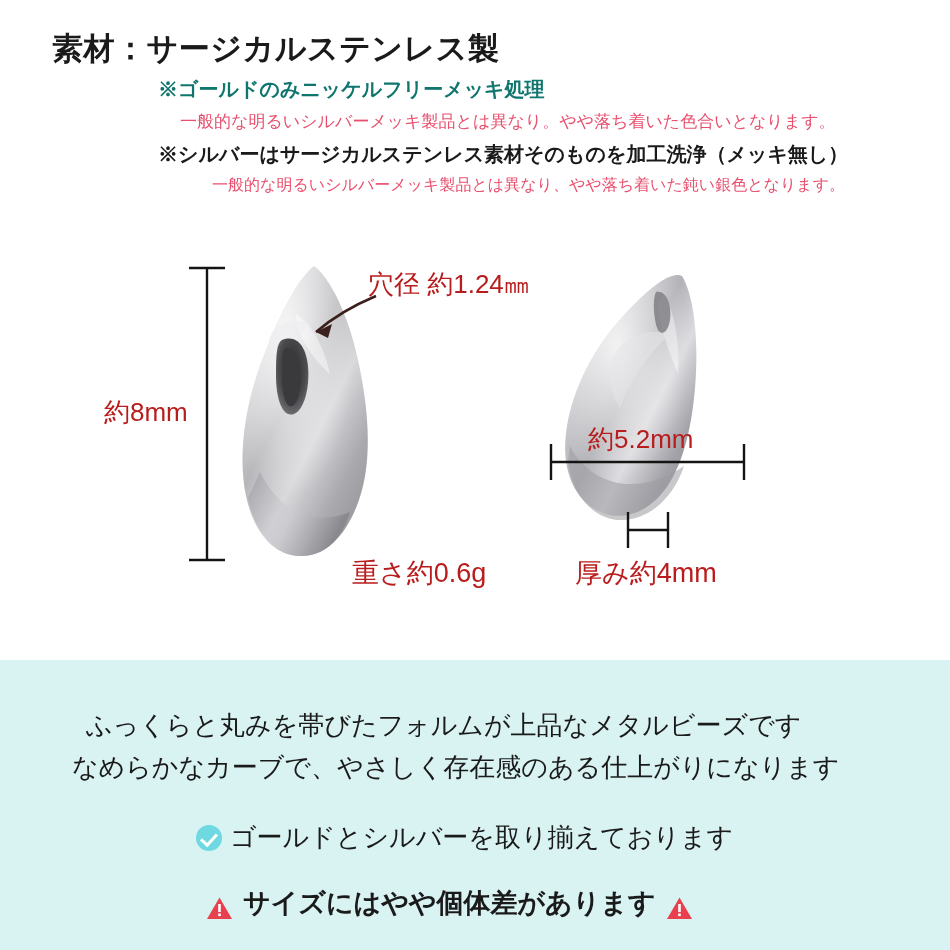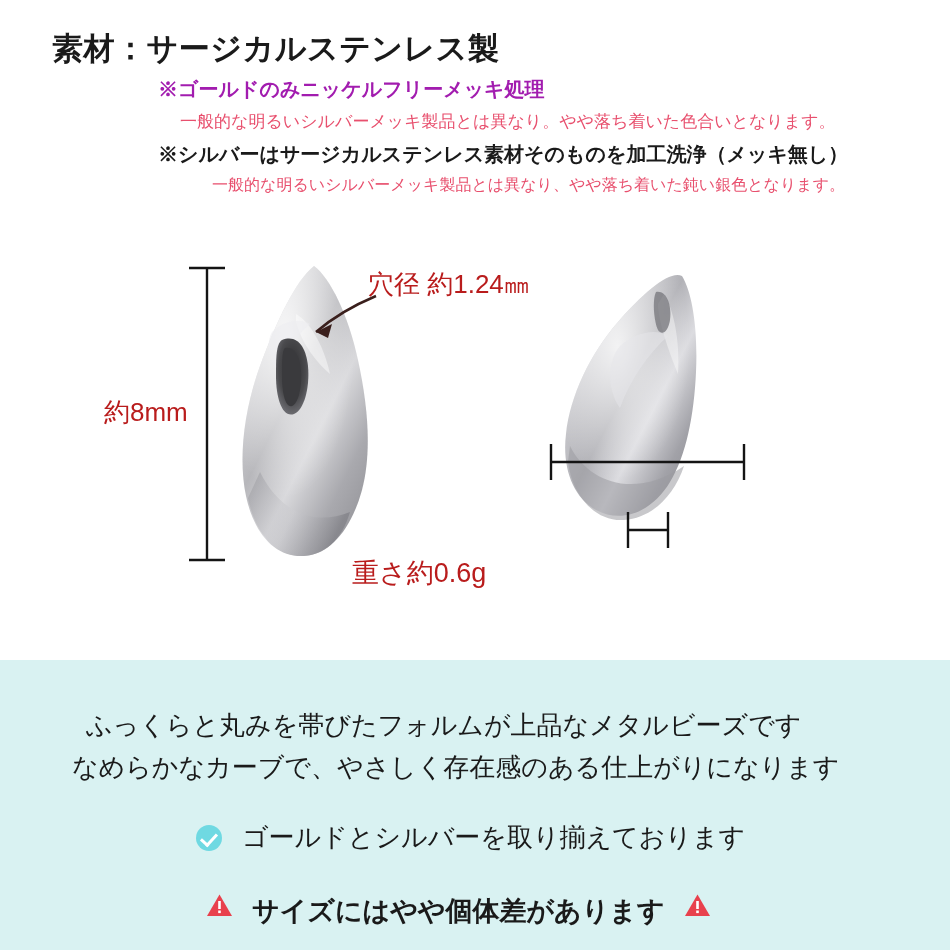--- a/index.html
+++ b/index.html
@@ -42,21 +42,21 @@
   }
   .spec-line {
     position: absolute;
     white-space: nowrap;
   }
   .spec-note-1 {
     left: 158px;
     top: 76px;
     font-size: 20px;
     font-weight: bold;
-    color: #a21caf;
+    color: #0f766e;
     letter-spacing: 0px;
   }
   .spec-sub-1 {
     left: 180px;
     top: 110px;
     font-size: 17px;
     color: #e8506e;
     letter-spacing: 0px;
   }
   .spec-note-2 {
@@ -156,31 +156,30 @@
     left: 72px;
     top: 90px;
     font-size: 26px;
   }
   .desc-3 {
     left: 196px;
     top: 160px;
     font-size: 26px;
     display: flex;
     align-items: center;
-    gap: 20px;
+    gap: 8px;
   }
   .desc-4 {
     left: 206px;
     top: 225px;
     font-size: 27px;
     font-weight: bold;
     display: flex;
-    align-items: flex-start;
-    gap: 19px;
-    margin-top: 8px;
+    align-items: flex-end;
+    gap: 10px;
   }
   .check-icon {
     display: inline-block;
     width: 26px;
     height: 26px;
     border-radius: 50%;
     background: #6fd9e2;
     position: relative;
     flex: 0 0 auto;
   }
@@ -304,20 +303,22 @@
       <line x1="744" y1="214" x2="744" y2="250" stroke="#141414" stroke-width="2.4"></line>
 
       <line x1="628" y1="300" x2="668" y2="300" stroke="#141414" stroke-width="2.4"></line>
       <line x1="628" y1="282" x2="628" y2="318" stroke="#141414" stroke-width="2.4"></line>
       <line x1="668" y1="282" x2="668" y2="318" stroke="#141414" stroke-width="2.4"></line>
     </svg>
 
     <div class="label lbl-height">約8mm</div>
     <div class="label lbl-hole">穴径 約1.24㎜</div>
     <div class="label lbl-weight">重さ約0.6g</div>
+    <div class="label lbl-width">約5.2mm</div>
+    <div class="label lbl-thick">厚み約4mm</div>
   </div>
 
   <div class="desc-panel">
     <div class="desc-line desc-1">ふっくらと丸みを帯びたフォルムが上品なメタルビーズです</div>
     <div class="desc-line desc-2">なめらかなカーブで、やさしく存在感のある仕上がりになります</div>
 
     <div class="desc-line desc-3">
       <span class="check-icon"></span>
       <span>ゴールドとシルバーを取り揃えております</span>
     </div>

